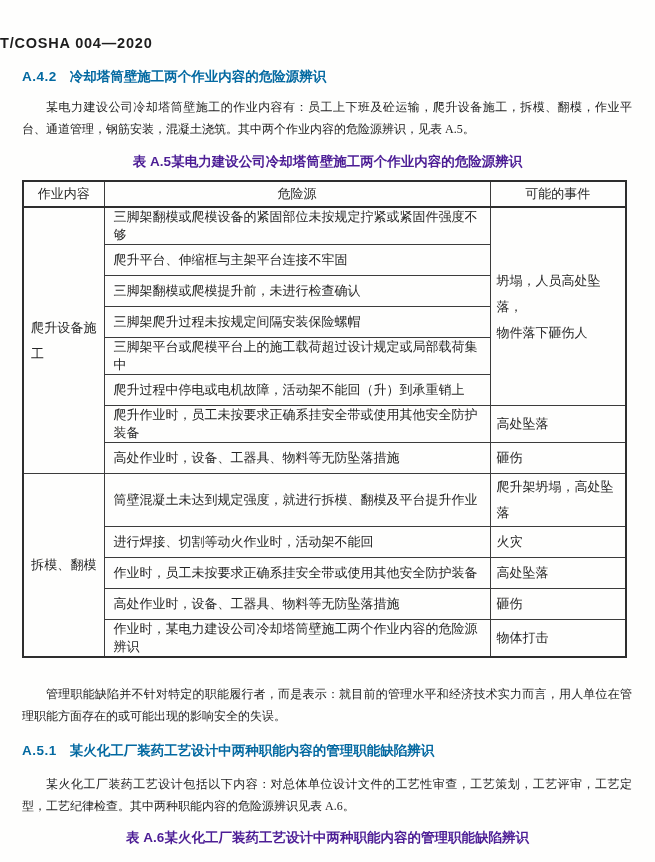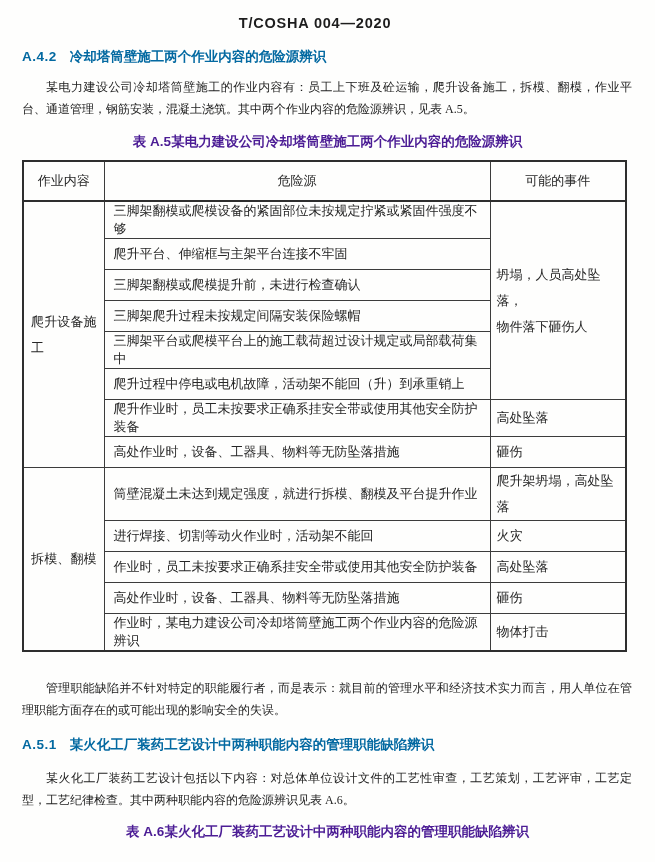--- a/index.html
+++ b/index.html
@@ -2,23 +2,23 @@
 <html><head>
 <meta charset="utf-8">
 <style>
   html,body{margin:0;padding:0;background:#e8e8e8;}
   .page{
     width:655px;height:862px;margin:0 auto;background:#fefefd;
     font-family:"Liberation Serif",serif;color:#262626;
     position:relative;overflow:hidden;box-sizing:border-box;
   }
   .doc-header{
-    text-align:center;padding:15px 25px 0 0;
+    text-align:left;padding:15px 25px 0 0;
     font-family:"Liberation Sans",sans-serif;
-    font-size:14.5px;font-weight:600;letter-spacing:0.8px;color:#1d1d1d;
+    font-size:14.5px;font-weight:600;letter-spacing:0.8px;color:#1d1d1d;margin-top:20px;
   }
   .heading{
     margin:17px 22px 0 22px;
     font-family:"Liberation Sans",sans-serif;
     font-size:13.5px;font-weight:bold;color:#0369a1;
   }
   .heading .h-num{margin-right:13px;letter-spacing:0.5px;}
   .h-a5{margin-top:27px;}
   .h-a51{margin-top:15px;}
   .para{
@@ -36,21 +36,21 @@
   .cap-a6{margin-top:12px;}
   table{border-collapse:collapse;table-layout:fixed;}
   .t5{margin:9px 0 0 22px;width:603px;}
   .t5 th,.t5 td,.t6 th,.t6 td{
     border:1px solid #3c3c3c;
     font-size:13px;font-weight:normal;color:#262626;
     vertical-align:middle;box-sizing:border-box;
     overflow:hidden;
   }
   .t5{border:2px solid #2e2e2e;}
-  .t5 thead th{border-bottom:2px solid #2e2e2e;height:40px;text-align:center;}
+  .t5 thead th{border-bottom:2px solid #2e2e2e;height:26px;text-align:center;}
   .t5 tbody tr{height:31px;}
   .cell-activity{
     text-align:justify;padding:0 7px;line-height:26px;
   }
   .cell-activity.single{text-align-last:justify;}
   .cell-hazard{text-align:left;padding:0 9px;}
   .cell-event{text-align:left;padding:0 4px 0 6px;font-size:12.5px;line-height:26px;white-space:pre-line;}
 </style>
 </head>
 <body>

